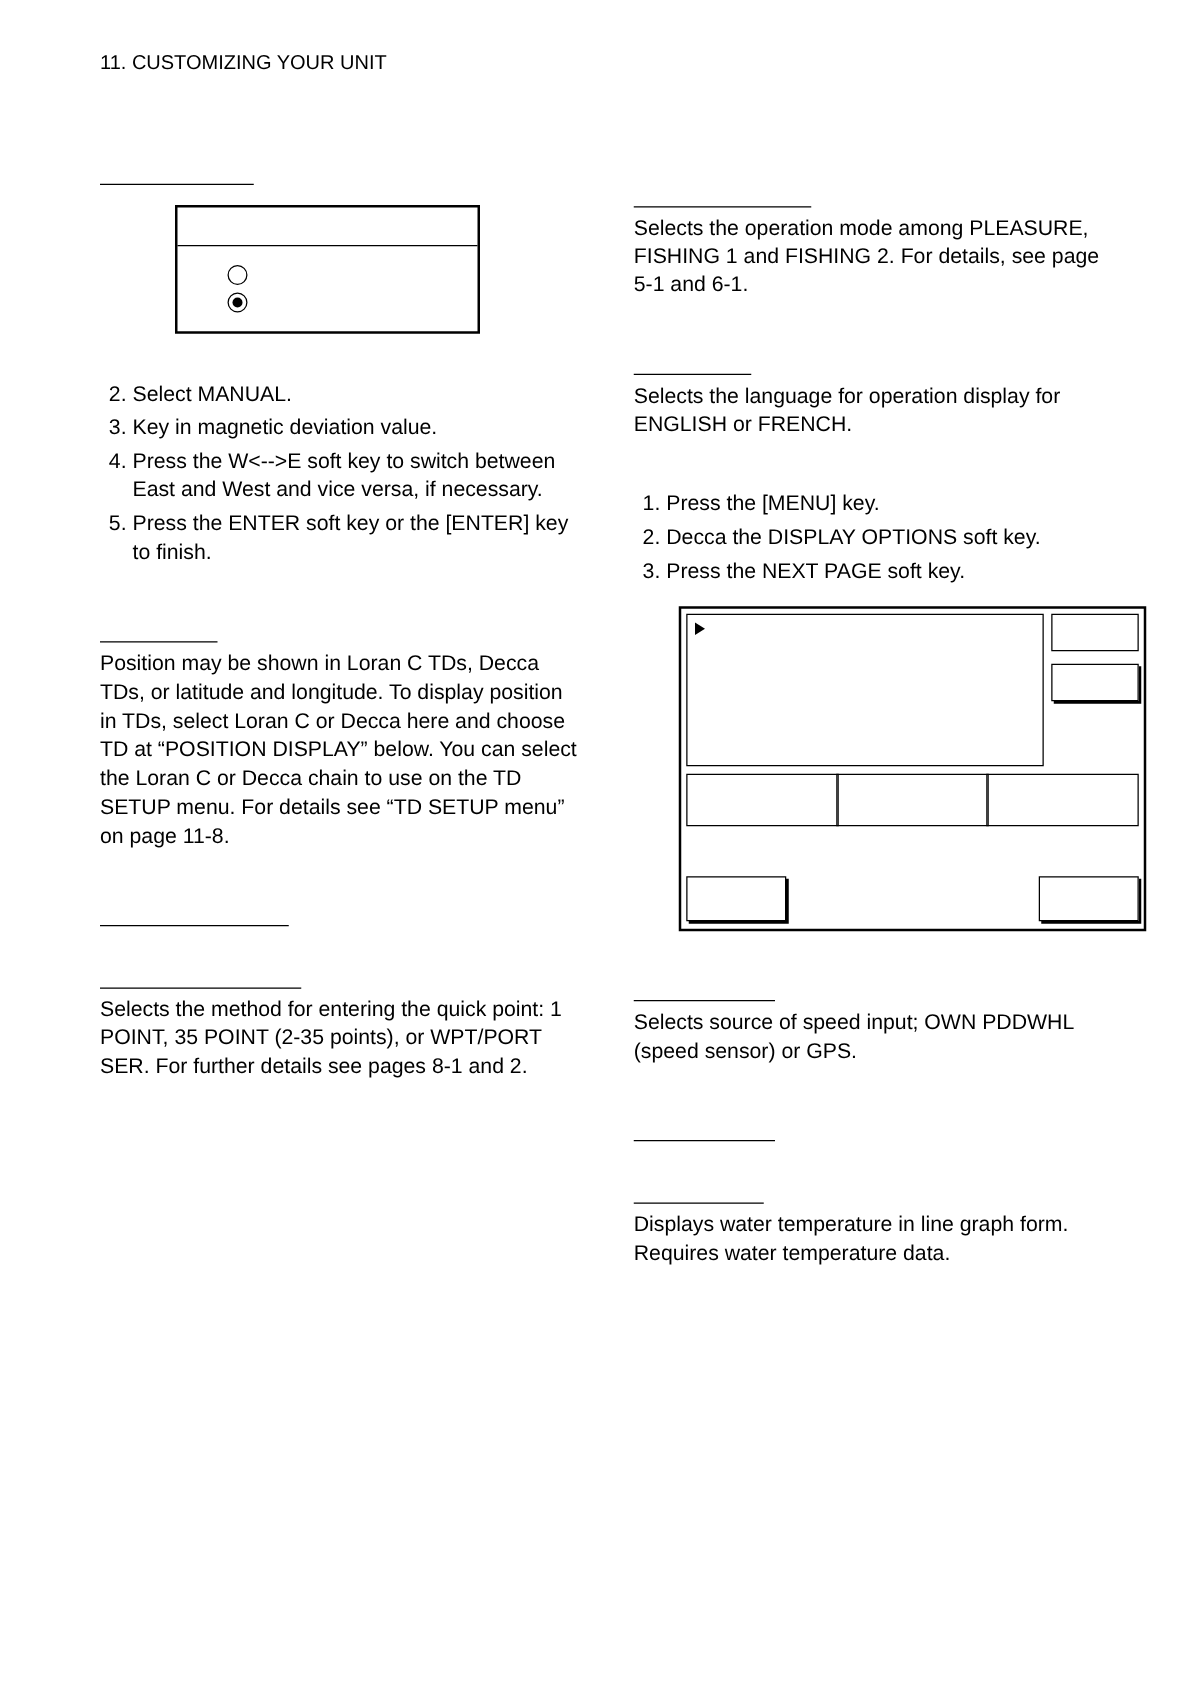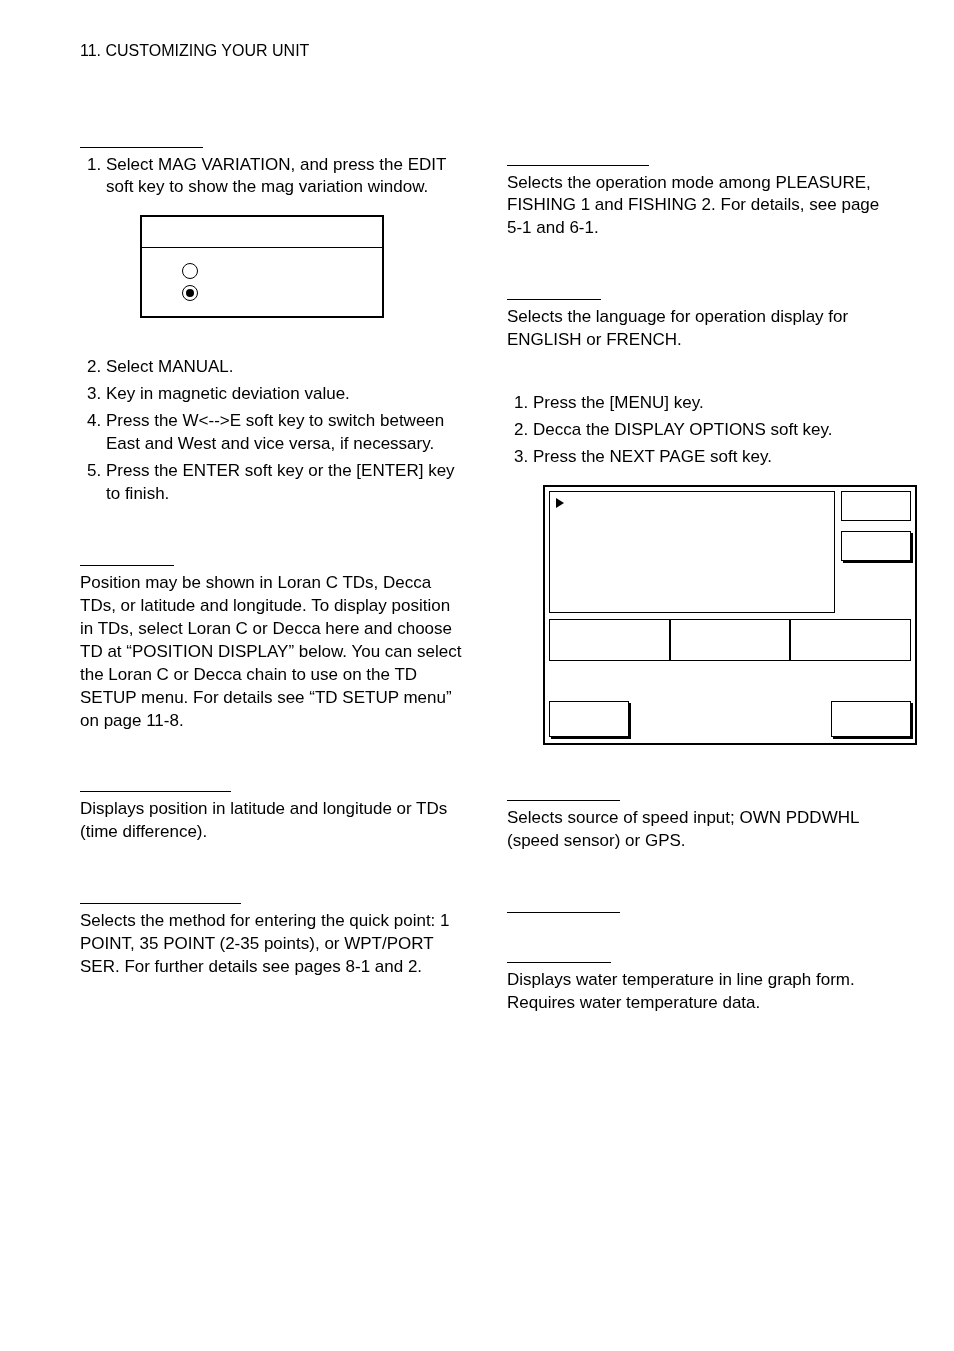--- a/index.html
+++ b/index.html
@@ -142,23 +142,20 @@
 
 <div class="page">
   <div class="page-header">11. CUSTOMIZING YOUR UNIT</div>
 
   <div class="columns">
 
     <div class="col">
 
       <div class="sect-heading">&nbsp;&nbsp;&nbsp;&nbsp;&nbsp;&nbsp;&nbsp;&nbsp;&nbsp;&nbsp;&nbsp;&nbsp;&nbsp;&nbsp;&nbsp;&nbsp;&nbsp;&nbsp;&nbsp;&nbsp;&nbsp;&nbsp;&nbsp;&nbsp;&nbsp;&nbsp;</div>
 
-      <ol>
-        <li>Select MAG VARIATION, and press the EDIT soft key to show the mag variation window.</li>
-      </ol>
 
       <div class="diagram-box">
         <div class="diagram-top"></div>
         <div class="diagram-body">
           <div class="radio-empty"></div>
           <div class="radio-filled-outer">
               <div class="radio-filled-inner"></div>
             </div>
         </div>
       </div>
@@ -170,21 +167,20 @@
         <li>Press the W&lt;--&gt;E soft key to switch between East and West and vice versa, if necessary.</li>
         <li>Press the ENTER soft key or the [ENTER] key to finish.</li>
       </ol>
 
       <div class="sect-heading-gap"></div>
       <div class="sect-heading">&nbsp;&nbsp;&nbsp;&nbsp;&nbsp;&nbsp;&nbsp;&nbsp;&nbsp;&nbsp;&nbsp;&nbsp;&nbsp;&nbsp;&nbsp;&nbsp;&nbsp;&nbsp;&nbsp;&nbsp;</div>
       <div class="para">Position may be shown in Loran C TDs, Decca TDs, or latitude and longitude. To display position in TDs, select Loran C or Decca here and choose TD at “POSITION DISPLAY” below. You can select the Loran C or Decca chain to use on the TD SETUP menu. For details see “TD SETUP menu” on page 11-8.</div>
 
       <div class="sect-heading-gap"></div>
       <div class="sect-heading">&nbsp;&nbsp;&nbsp;&nbsp;&nbsp;&nbsp;&nbsp;&nbsp;&nbsp;&nbsp;&nbsp;&nbsp;&nbsp;&nbsp;&nbsp;&nbsp;&nbsp;&nbsp;&nbsp;&nbsp;&nbsp;&nbsp;&nbsp;&nbsp;&nbsp;&nbsp;&nbsp;&nbsp;&nbsp;&nbsp;&nbsp;&nbsp;</div>
-      <div class="para">Displays position in latitude and longitude or TDs (time difference).</div>
 
       <div class="sect-heading-gap"></div>
       <div class="sect-heading">&nbsp;&nbsp;&nbsp;&nbsp;&nbsp;&nbsp;&nbsp;&nbsp;&nbsp;&nbsp;&nbsp;&nbsp;&nbsp;&nbsp;&nbsp;&nbsp;&nbsp;&nbsp;&nbsp;&nbsp;&nbsp;&nbsp;&nbsp;&nbsp;&nbsp;&nbsp;&nbsp;&nbsp;&nbsp;&nbsp;&nbsp;&nbsp;&nbsp;&nbsp;</div>
       <div class="para">Selects the method for entering the quick point: 1 POINT, 35 POINT (2-35 points), or WPT/PORT SER. For further details see pages 8-1 and 2.</div>
 
     </div>
 
     <div class="col">
 
       <div style="height:18px"></div>

